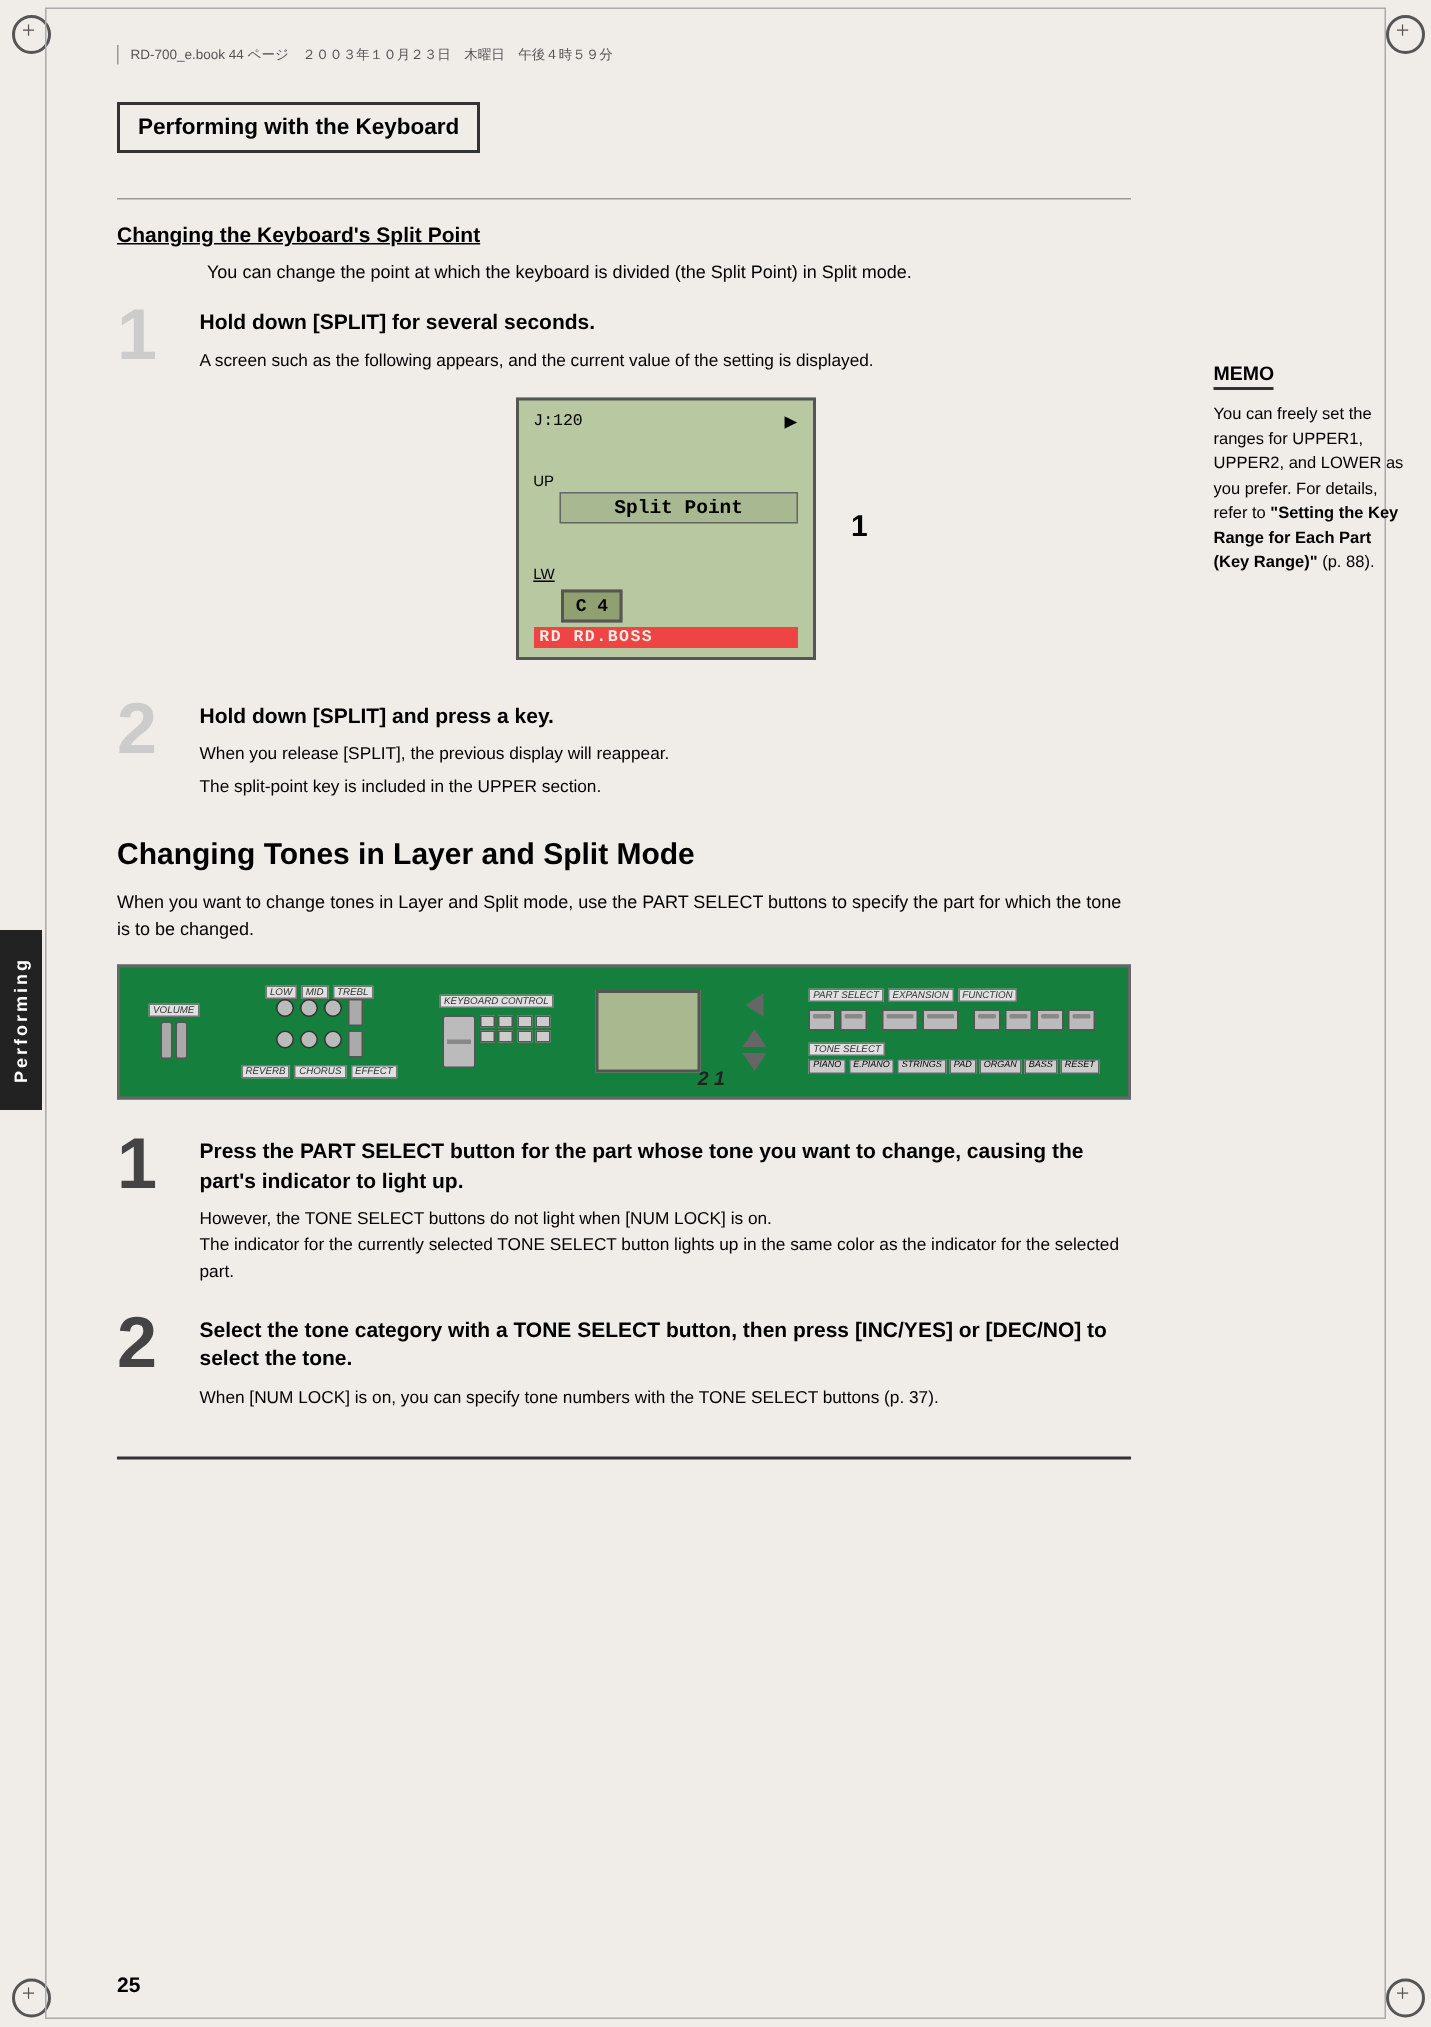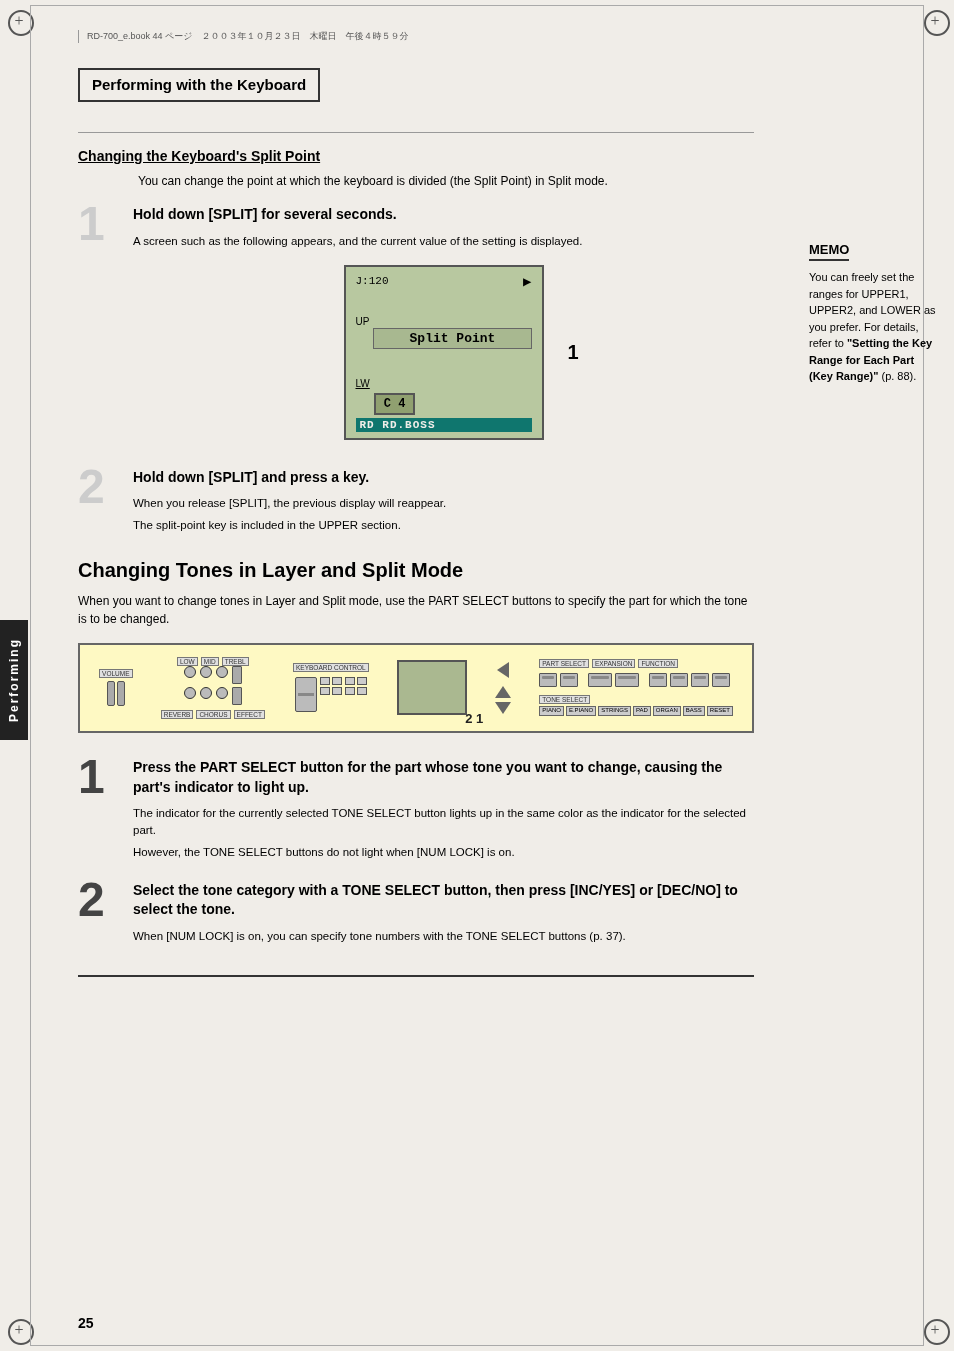--- a/index.html
+++ b/index.html
@@ -160,21 +160,21 @@
       font-size: 13px;
       font-weight: bold;
       border: 1px solid #666;
       background: #a8b890;
       padding: 2px 5px;
       text-align: center;
       margin: 2px 0;
     }
     .lcd-bot {
       font-size: 11px;
-      background: #0f766e;
+      background: #ef4444;
       color: #f0ede8;
       padding: 1px 4px;
       margin-top: 3px;
       font-weight: bold;
       letter-spacing: 1px;
     }
     .lcd-number {
       position: absolute;
       right: -20px;
       top: 50%;
@@ -191,29 +191,30 @@
     .big-section-heading {
       font-size: 20px;
       font-weight: bold;
       margin: 25px 0 10px 0;
       font-family: Arial, sans-serif;
     }
 
     
     .keyboard-diagram {
       border: 2px solid #666;
-      background: #fef9c3;
+      background: #15803d;
       height: 90px;
       margin: 15px 0 20px 0;
       position: relative;
       overflow: hidden;
       display: flex;
       align-items: center;
       justify-content: space-around;
       padding: 5px;
+      font-style: italic;
     }
     .kbd-section {
       display: flex;
       flex-direction: column;
       align-items: center;
       font-size: 8px;
       font-family: Arial, sans-serif;
     }
     .kbd-knobs {
       display: flex;
@@ -601,22 +602,22 @@
       </div>
 
       <div class="kbd-diagram-numbers">2    1</div>
     </div>
 
     
     <div class="step-container">
       <div class="step-number dark">1</div>
       <div class="step-content">
         <div class="step-main-text">Press the PART SELECT button for the part whose tone you want to change, causing the part's indicator to light up.</div>
+        <div class="step-sub-text" style="margin-top:4px;">However, the TONE SELECT buttons do not light when [NUM LOCK] is on.</div>
         <div class="step-sub-text">The indicator for the currently selected TONE SELECT button lights up in the same color as the indicator for the selected part.</div>
-        <div class="step-sub-text" style="margin-top:4px;">However, the TONE SELECT buttons do not light when [NUM LOCK] is on.</div>
       </div>
     </div>
 
     
     <div class="step-container">
       <div class="step-number dark">2</div>
       <div class="step-content">
         <div class="step-main-text">Select the tone category with a TONE SELECT button, then press [INC/YES] or [DEC/NO] to select the tone.</div>
         <div class="step-sub-text">When [NUM LOCK] is on, you can specify tone numbers with the TONE SELECT buttons (p. 37).</div>
       </div>

